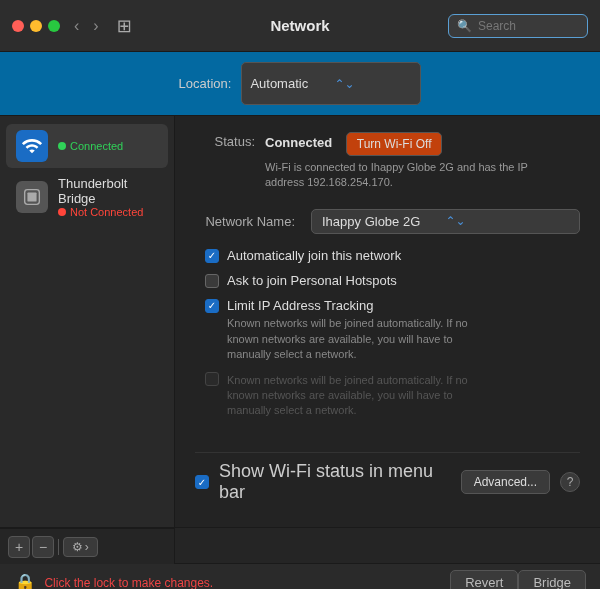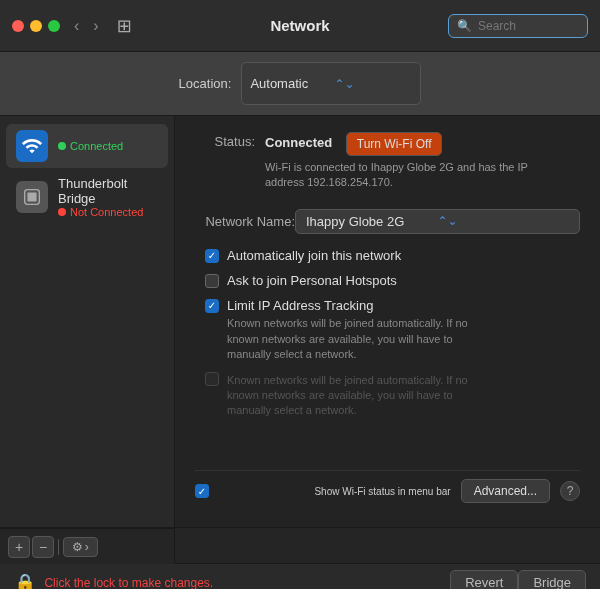--- a/index.html
+++ b/index.html
@@ -92,21 +92,21 @@
       border: none;
       outline: none;
       color: #ccc;
       font-size: 12px;
       width: 100%;
     }
     .search-input::placeholder { color: #777; }
 
     
     .location-bar {
-      background: #404040;
+      background: #0369a1;
       display: flex;
       align-items: center;
       justify-content: center;
       padding: 10px 20px;
       gap: 10px;
       border-bottom: 1px solid #1a1a1a;
     }
     .location-label {
       color: #ccc;
       font-size: 13px;
@@ -225,21 +225,21 @@
       color: #999;
       font-size: 11px;
       margin-top: 4px;
       line-height: 1.4;
       max-width: 280px;
     }
 
     .network-name-row {
       display: flex;
       align-items: center;
-      gap: 0;
+      gap: 16px;
       margin-top: 4px;
     }
     .network-name-label {
       color: #aaa;
       font-size: 13px;
       min-width: 100px;
       text-align: right;
     }
     .network-name-select {
       display: flex;
@@ -311,21 +311,21 @@
       padding: 8px 0;
       border-top: 1px solid #333;
       margin-top: auto;
     }
     .show-wifi-checkbox {
       width: 14px; height: 14px; border-radius: 3px;
       background: #1a6cc4; border: 1.5px solid #1a6cc4;
       display: flex; align-items: center; justify-content: center;
       flex-shrink: 0;
     }
-    .show-wifi-label { font-size: 10px; color: #ccc; flex: 1; text-align: right; }
+    .show-wifi-label { font-size: 18px; color: #ccc; flex: 1; }
     .advanced-btn {
       background: #3a3a3a;
       border: 1px solid #555;
       border-radius: 5px;
       color: #ddd;
       font-size: 12px;
       padding: 4px 12px;
       cursor: pointer;
     }
     .question-circle {

